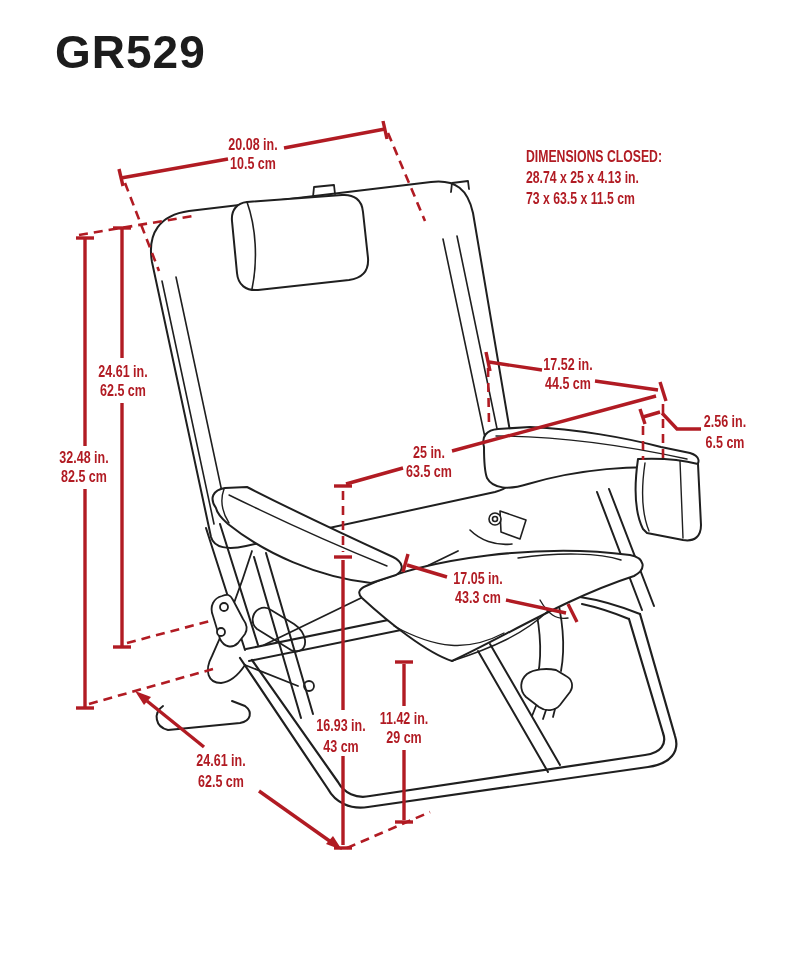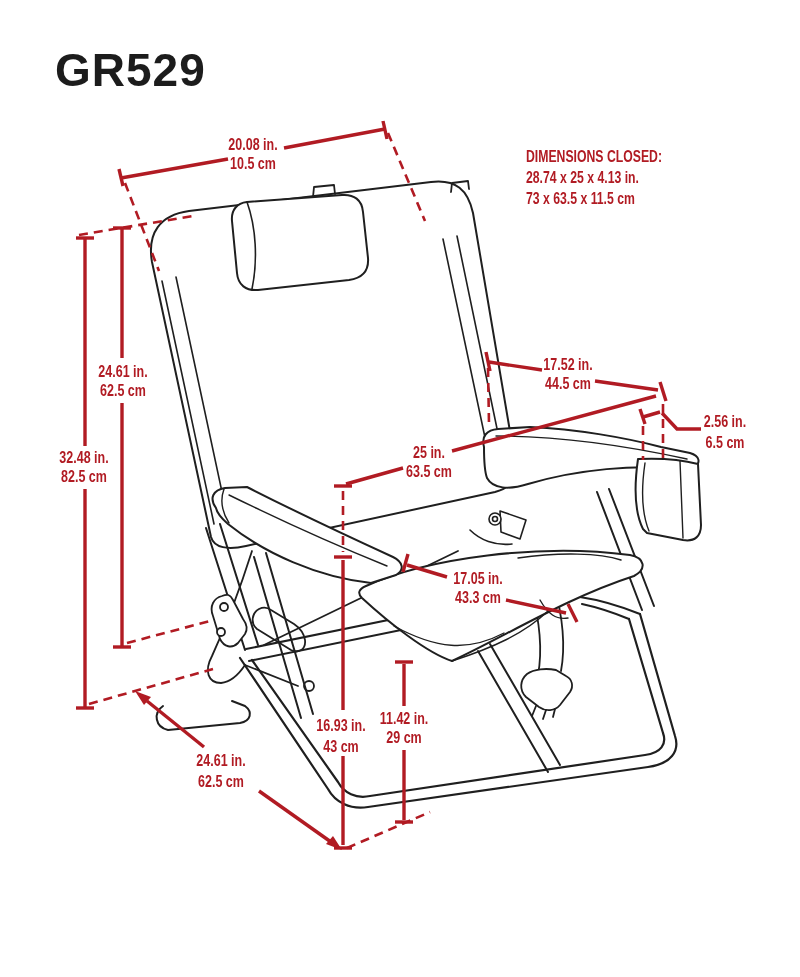--- a/index.html
+++ b/index.html
@@ -4,21 +4,21 @@
 <style>
   html,body{margin:0;padding:0;background:#ffffff;}
   .canvas{
     position:relative;
     width:800px;height:977px;
     background:#ffffff;
     font-family:"Liberation Sans", sans-serif;
     overflow:hidden;
   }
   .title{
-    position:absolute;left:55px;top:46px;
+    position:absolute;left:55px;top:28px;
     font-size:46px;font-weight:700;letter-spacing:1px;
     color:#1c1c1c;line-height:48px;
   }
   .art{position:absolute;left:0;top:0;}
   .dim-label{
     position:absolute;
     color:#B11B23;
     font-size:16px;font-weight:700;
     line-height:19px;text-align:center;white-space:nowrap;
     transform:translate(-50%,-50%) scaleX(0.78);

